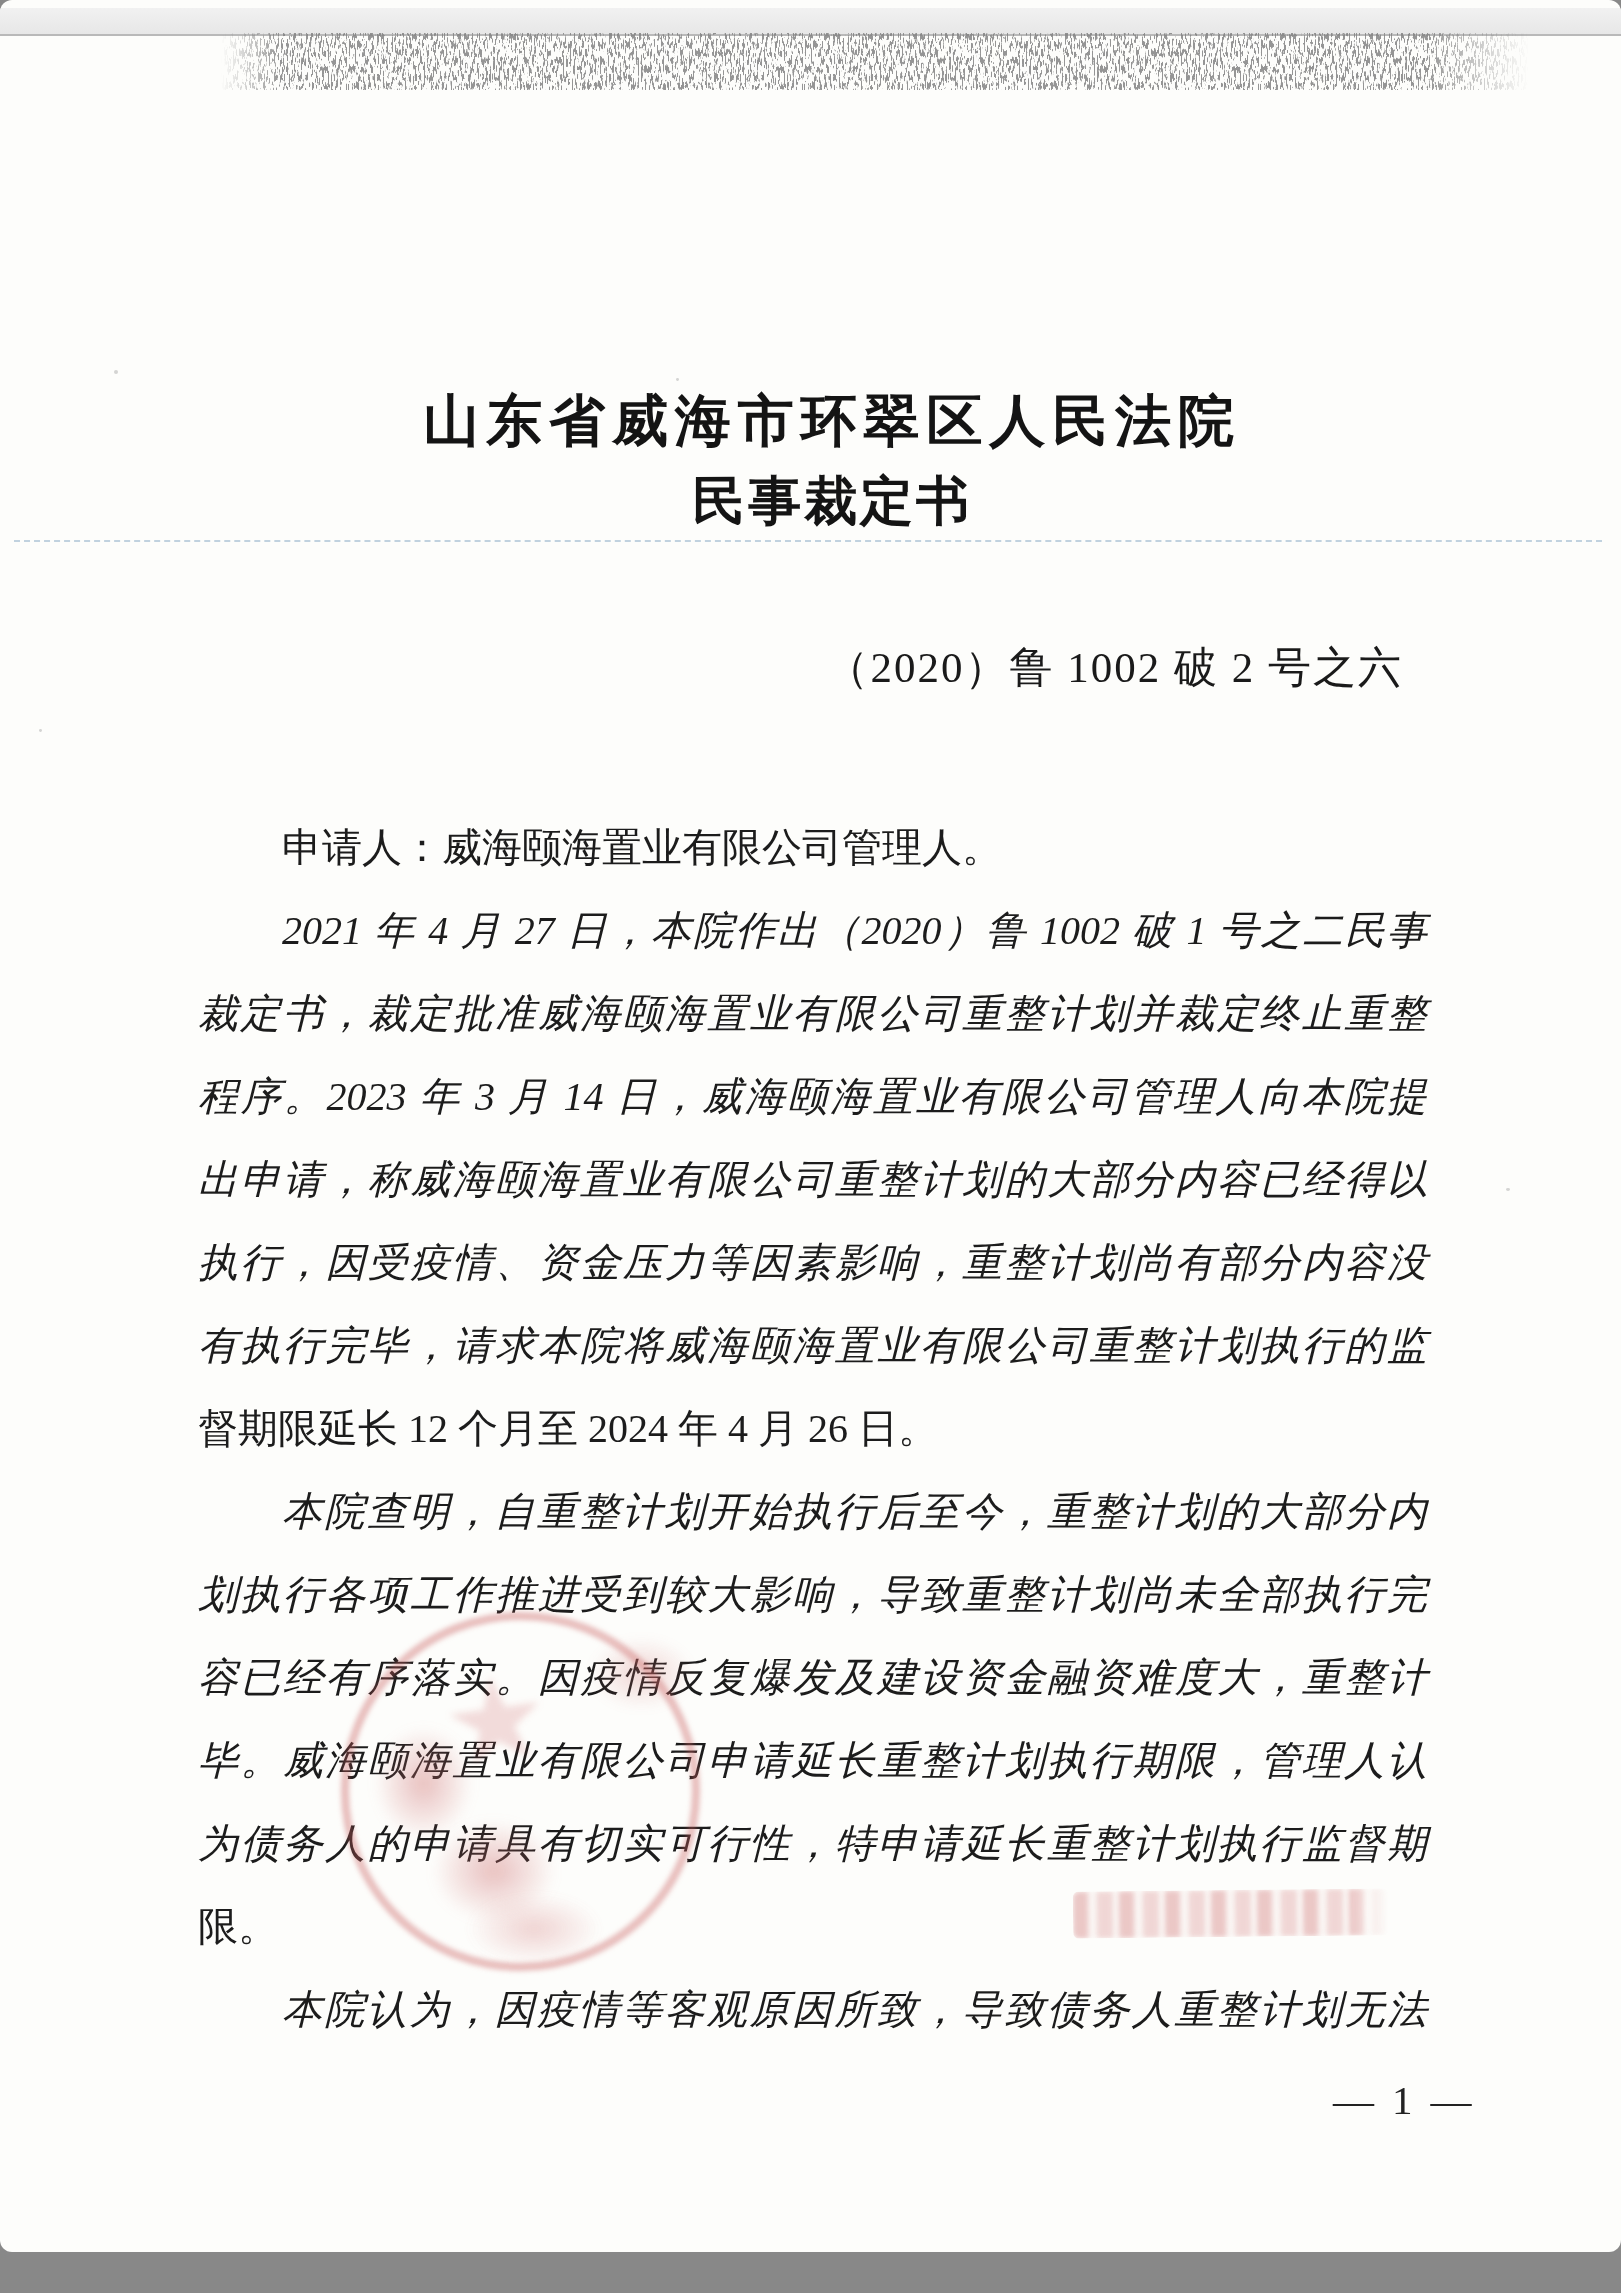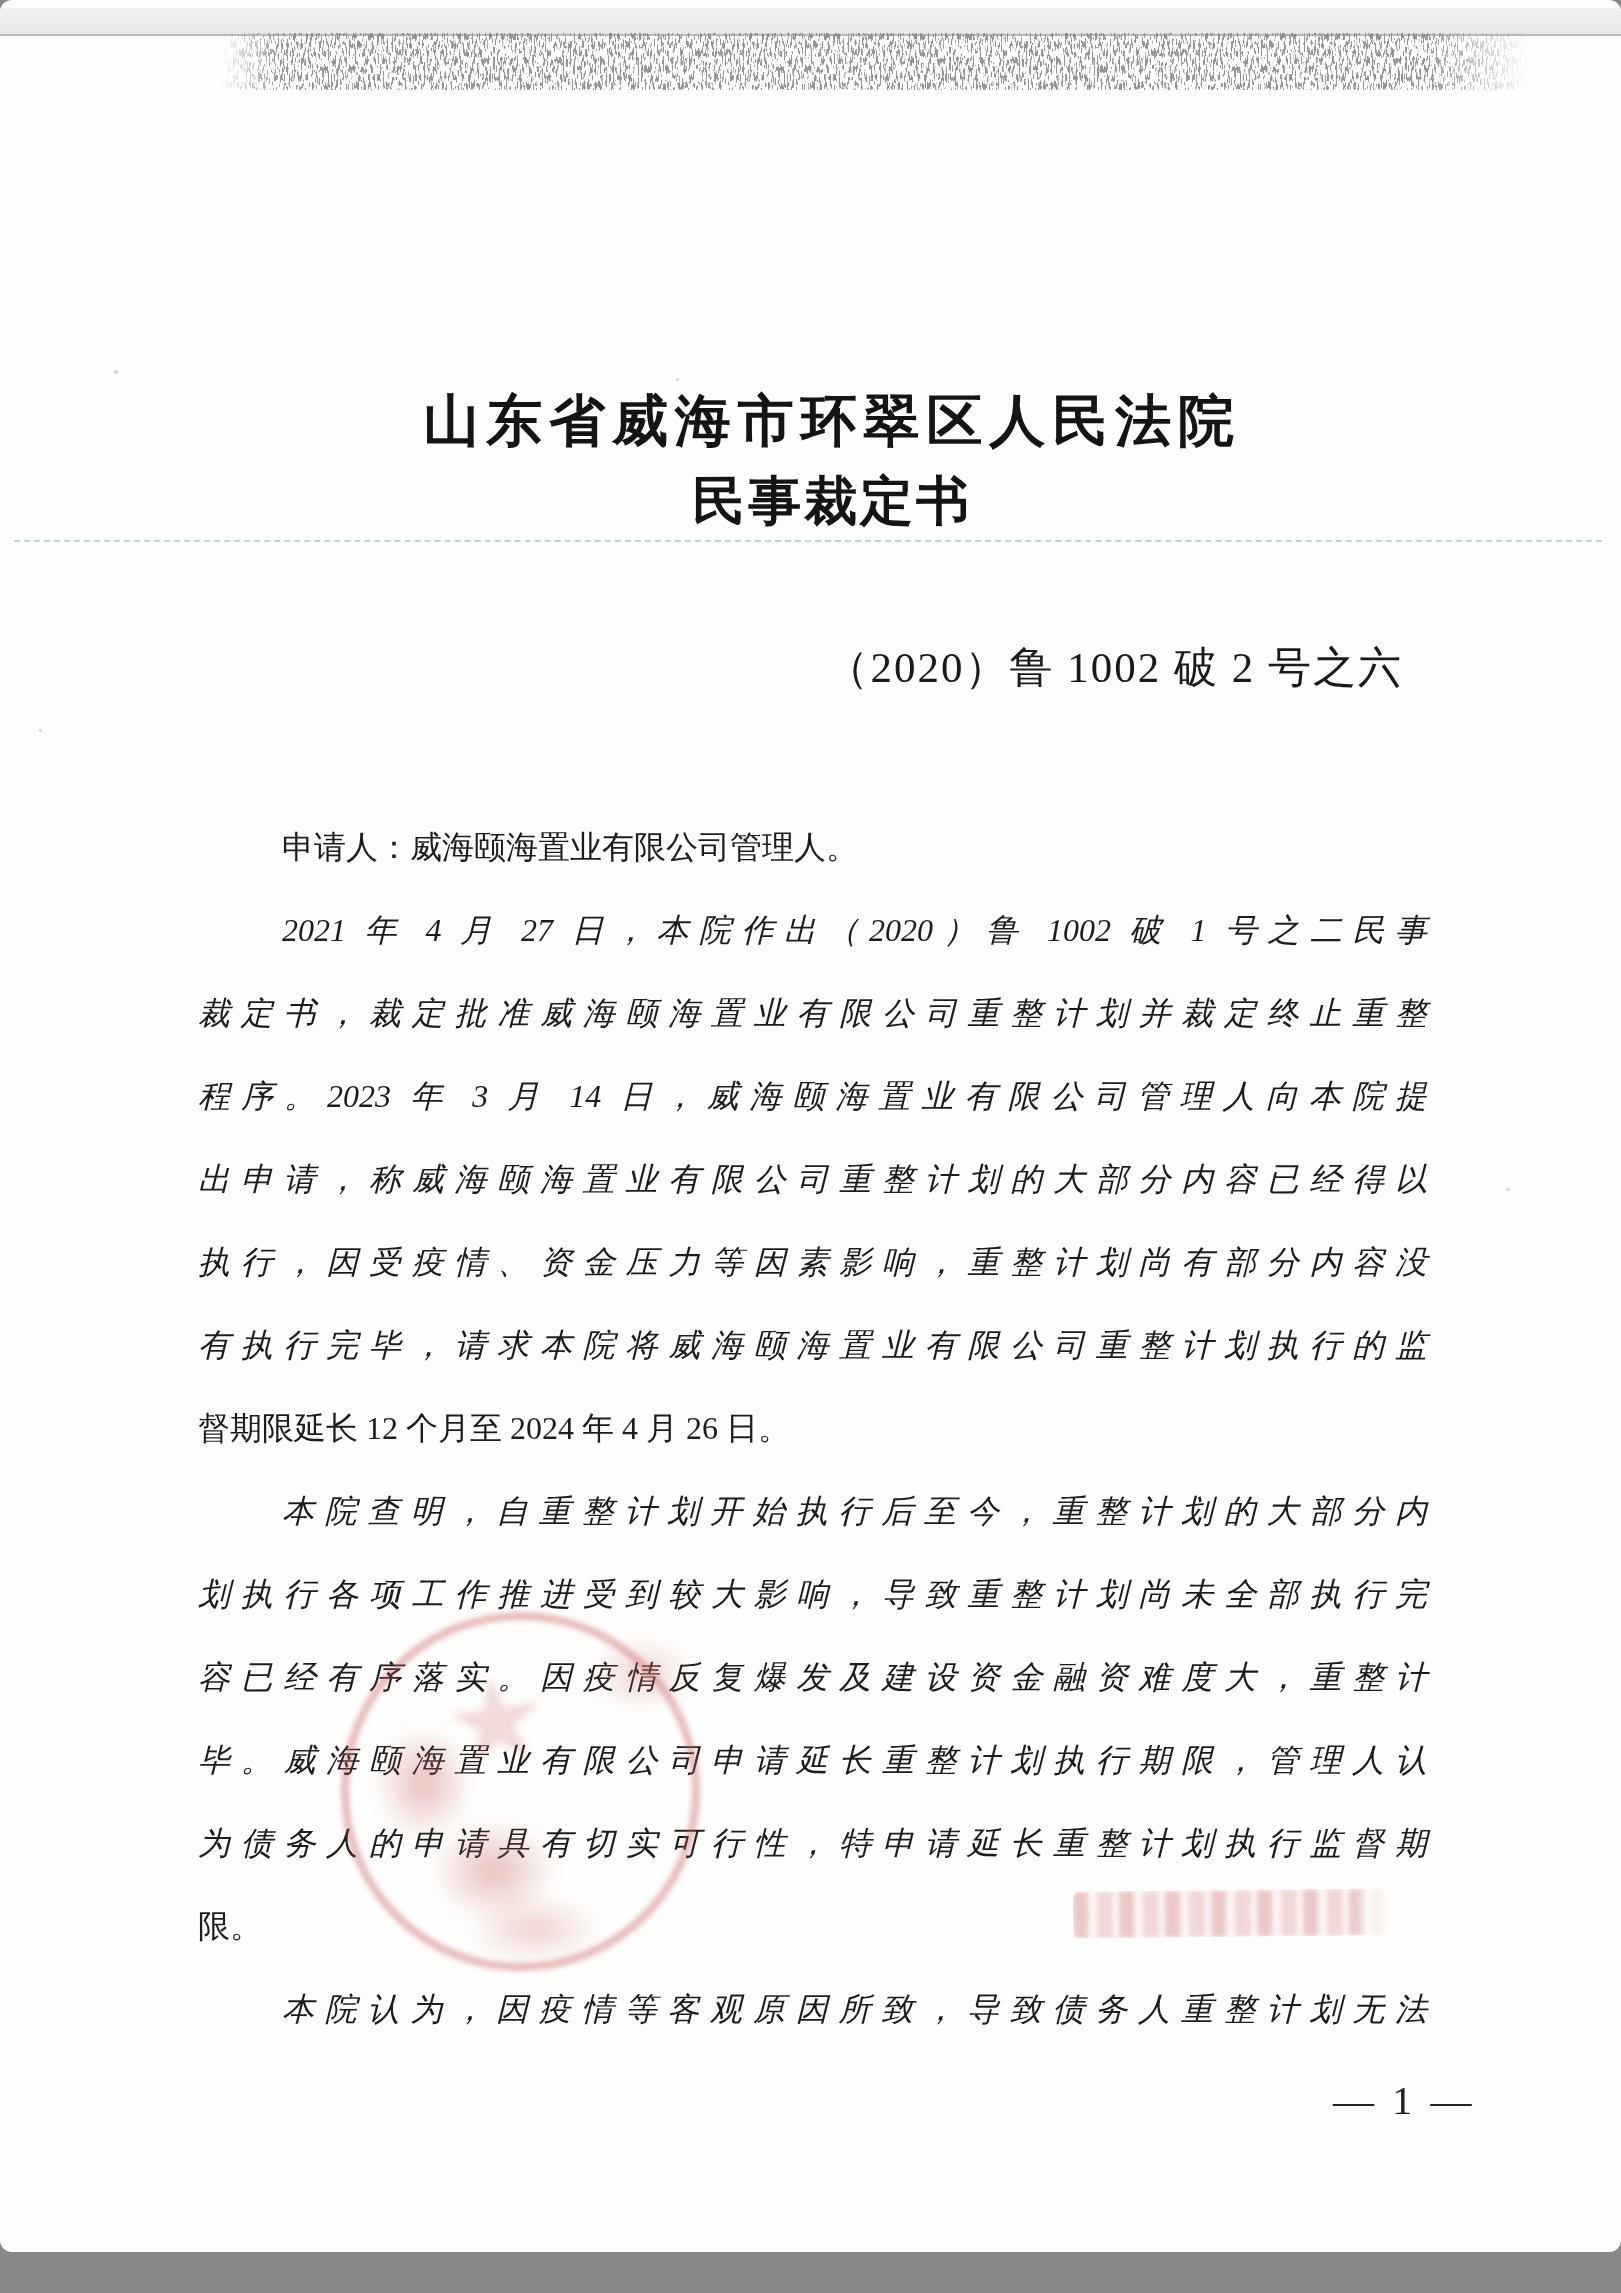--- a/index.html
+++ b/index.html
@@ -49,21 +49,21 @@
   .case-number{
     position:absolute;top:639px;right:218px;
     font-size:43px;letter-spacing:2px;color:#1a1a1a;
     white-space:nowrap;
     margin-left:14px;
   }
 
   
   .doc-body{
     position:absolute;left:198px;top:806px;width:1229px;
-    font-size:32px;line-height:83px;color:#1c1c1c;
+    font-size:40px;line-height:83px;color:#1c1c1c;
   }
   .line{height:83px;white-space:nowrap;}
   .line.jl{white-space:normal;text-align:justify;text-align-last:justify;font-style:italic;}
   .line.indent{text-indent:84px;}
 
   
   .seal-ring{
     position:absolute;left:341px;top:1612px;width:343px;height:343px;
     border-radius:50%;
     border:8.8px solid rgba(199,92,92,0.40);

